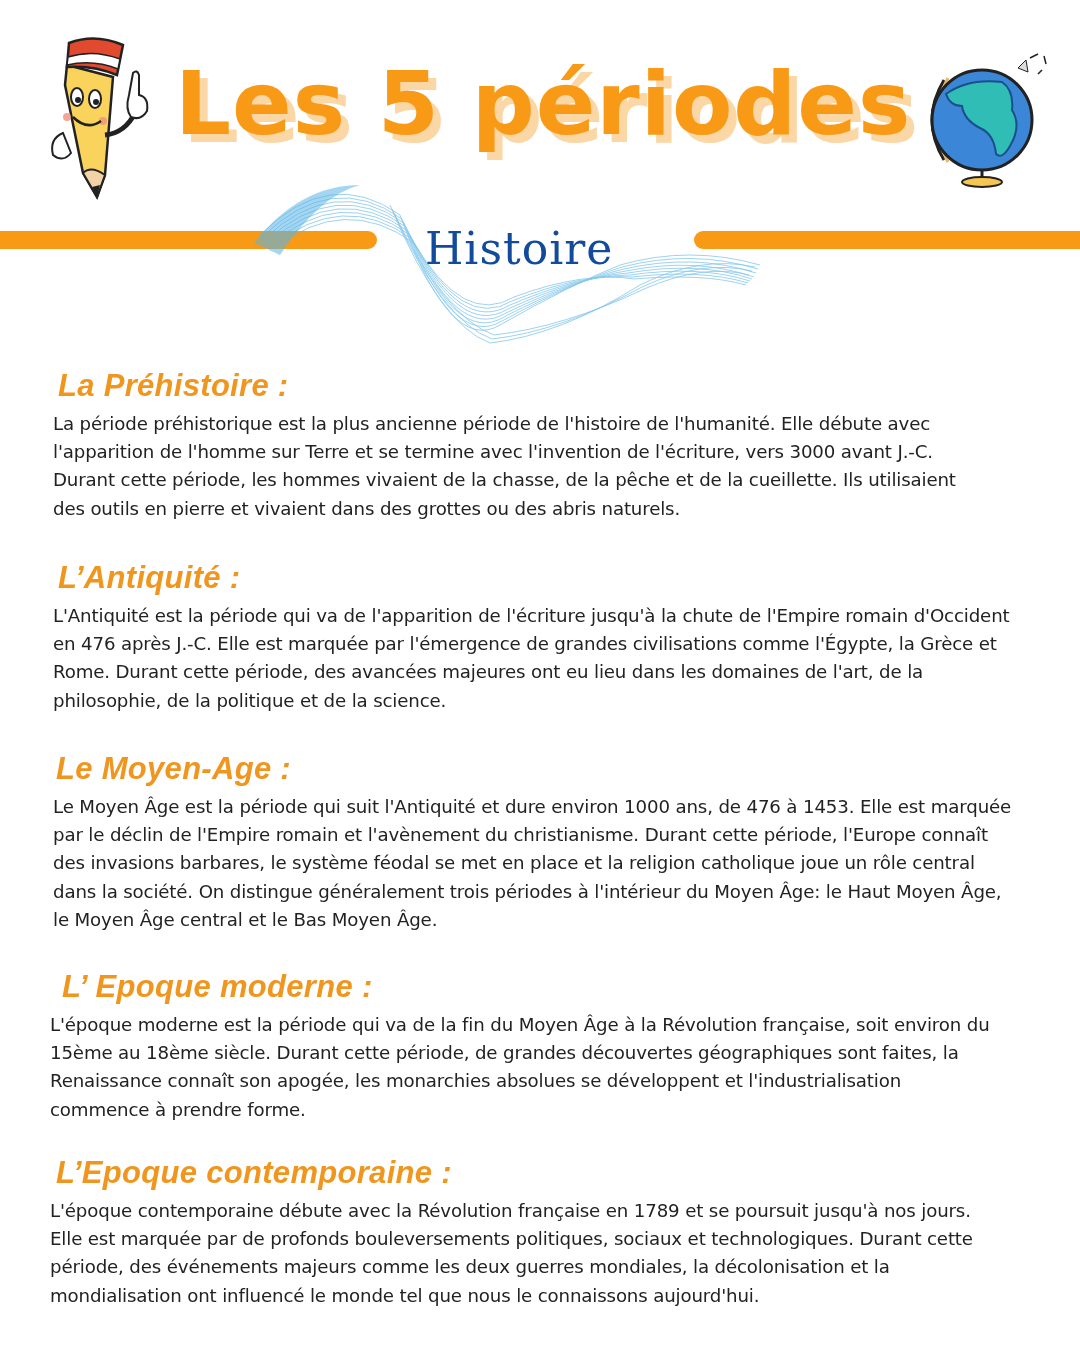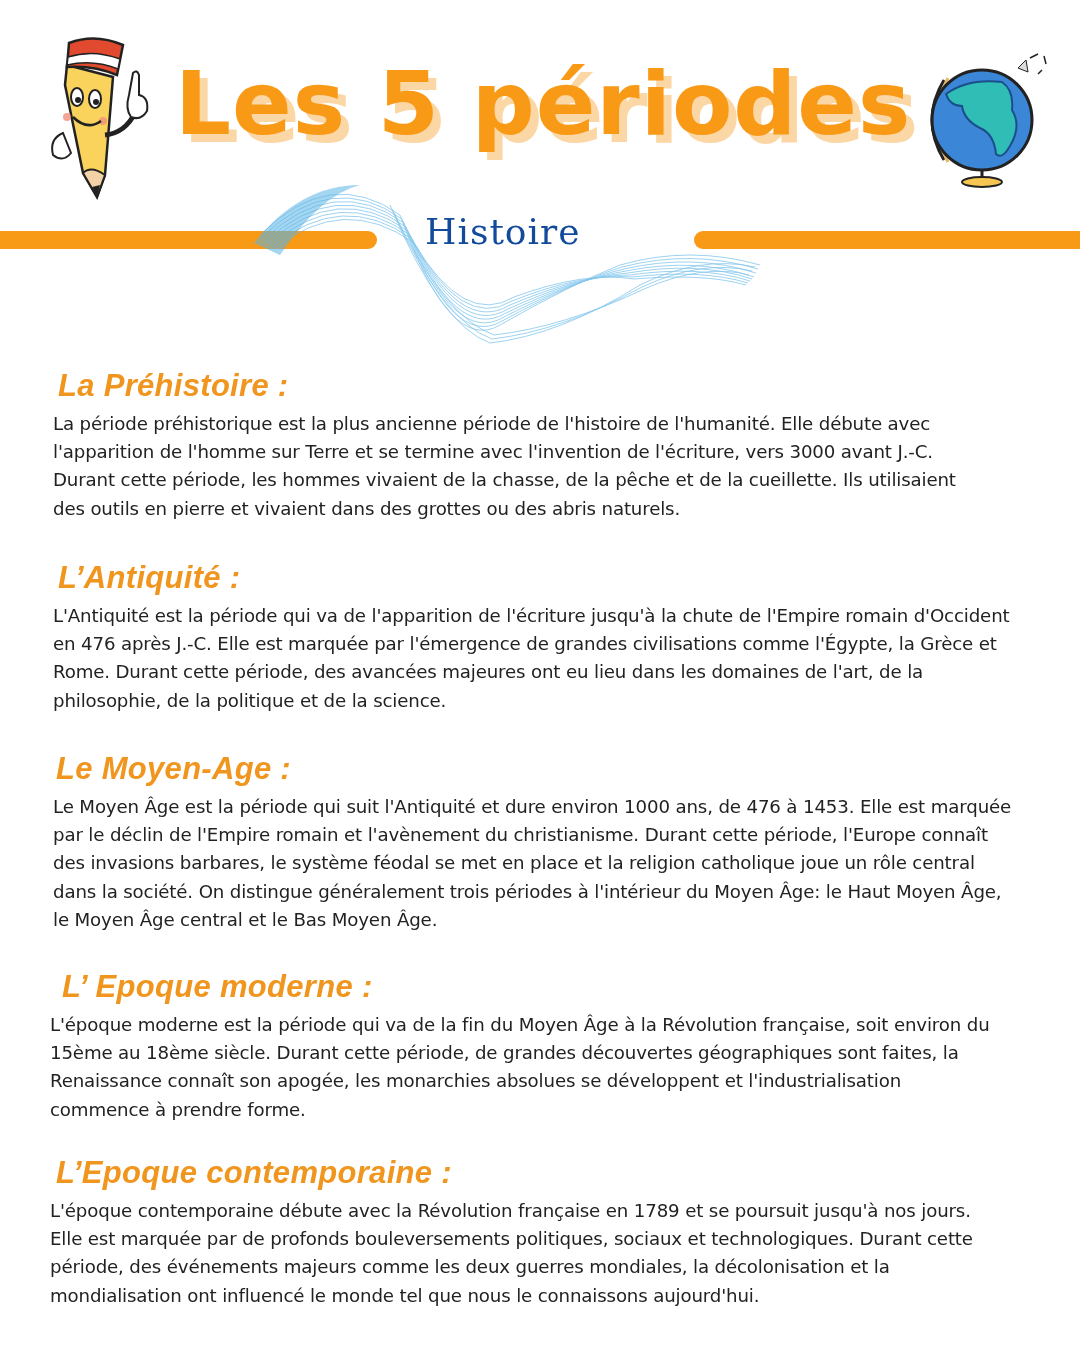--- a/index.html
+++ b/index.html
@@ -14,22 +14,22 @@
   .title-shadow { color:#fcd7a6; transform:translate(8px,8px); }
   .title-main { color:#f99a17; }
 
   .pencil { position:absolute; left:45px; top:25px; width:110px; height:175px; }
   .globe { position:absolute; left:918px; top:50px; width:140px; height:140px; }
 
   .bar-left { position:absolute; left:0; top:231px; width:377px; height:18px; background:#f99a17; border-radius:0 9px 9px 0; }
   .bar-right { position:absolute; left:694px; top:231px; width:386px; height:18px; background:#f99a17; border-radius:9px 0 0 9px; }
   .wave { position:absolute; left:240px; top:175px; width:530px; height:175px; }
   .subtitle {
-    position:absolute; left:425px; top:202px; font-family:"DejaVu Serif", serif;
-    font-size:36px; color:#124b9b; letter-spacing:1px; line-height:60px;
+    position:absolute; left:425px; top:219px; font-family:"DejaVu Serif", serif;
+    font-size:44px; color:#124b9b; letter-spacing:1px; line-height:60px;
   }
 
   .section { position:absolute; left:0; width:1080px; }
   .section h2 {
     margin:0; font-family:"Liberation Sans", sans-serif; font-style:italic; font-weight:bold;
     font-size:31px; color:#f0961e; line-height:40px; letter-spacing:0.3px;
   }
   .section p {
     margin:4px 0 0 0; font-family:"DejaVu Sans", sans-serif; font-size:18.2px;
     color:#222222; line-height:28.2px; white-space:pre-line; letter-spacing:-0.15px;

